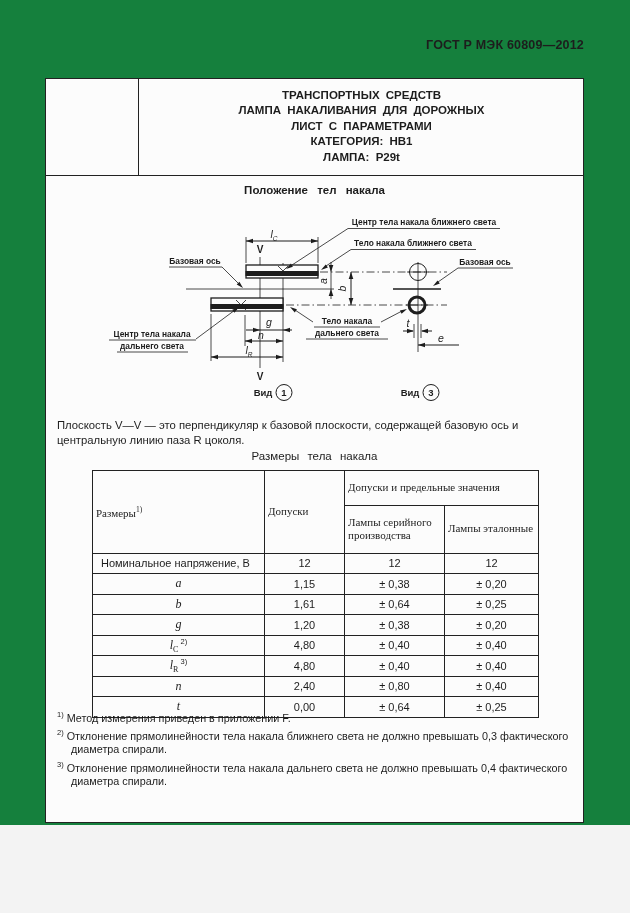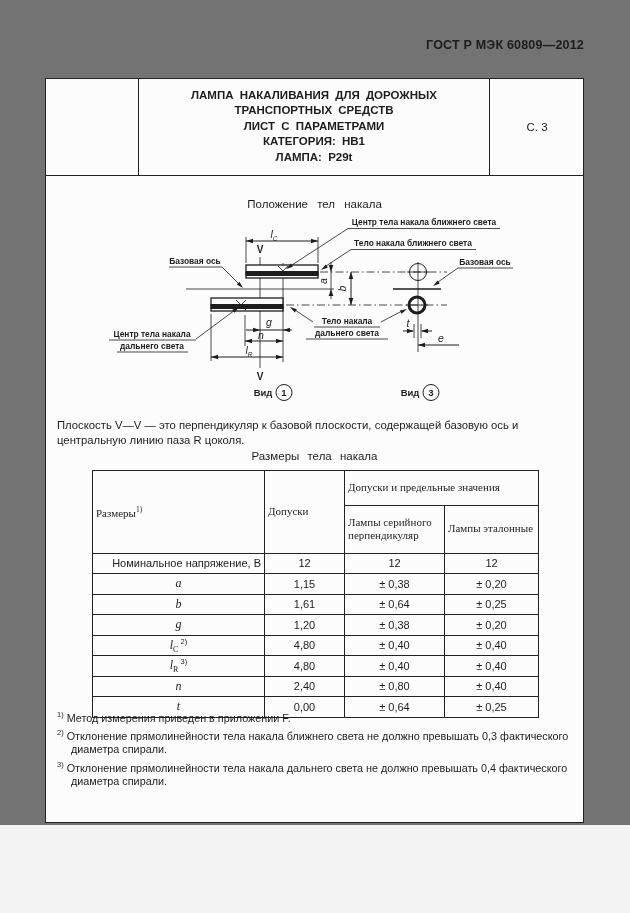--- a/index.html
+++ b/index.html
@@ -1,42 +1,42 @@
 <!DOCTYPE html>
 <html><head>
 <meta charset="utf-8">
 <style>
   html,body{margin:0;padding:0;}
   body{background:#f3f3f3;font-family:"Liberation Sans",sans-serif;color:#1d1d1d;}
-  .page{position:relative;width:630px;height:825px;background:#737373;overflow:hidden;}
+  .page{position:relative;width:630px;height:825px;background:#15803d;overflow:hidden;}
   .doc-header{position:absolute;top:38px;left:45px;width:539px;text-align:right;
     font-size:12.5px;font-weight:bold;letter-spacing:.2px;}
   .main-box{position:absolute;left:45px;top:78px;width:539px;height:745px;
     border:1.6px solid #222;box-sizing:border-box;background:#fcfcfc;}
   .header-row{position:absolute;left:45px;top:78px;width:539px;height:98px;display:flex;
     border-bottom:1.4px solid #222;box-sizing:border-box;}
   .hcell-left{width:94px;border-right:1.2px solid #222;box-sizing:border-box;}
   .hcell-center{flex:1;display:flex;flex-direction:column;justify-content:center;align-items:center;
     font-weight:bold;font-size:11.5px;line-height:15.5px;text-align:center;word-spacing:3px;}
   .hcell-right{width:95px;border-left:1.2px solid #222;box-sizing:border-box;display:flex;
     align-items:center;justify-content:center;font-size:11.5px;}
-  .section-title{position:absolute;left:45px;top:198px;width:539px;text-align:center;
-    font-weight:normal;font-size:11.5px;word-spacing:6px;}
+  .section-title{position:absolute;left:45px;top:184px;width:539px;text-align:center;
+    font-weight:bold;font-size:11.5px;word-spacing:6px;}
   .diagram-svg{position:absolute;left:45px;top:200px;width:539px;height:210px;}
   .plane-note{position:absolute;left:57px;top:418px;width:522px;font-size:11.3px;line-height:14.8px;}
   .table-title{position:absolute;left:45px;top:450px;width:539px;text-align:center;
     font-weight:normal;font-size:11.5px;word-spacing:5px;}
   .tbl{position:absolute;left:92px;top:470px;border-collapse:collapse;table-layout:fixed;
     font-size:11px;background:#fcfcfc;}
   .tbl,.tbl td,.tbl th{border:1.1px solid #222;}
   .tbl{border-width:1.6px;}
   .tbl th{font-weight:normal;font-size:11px;line-height:13.5px;padding:10px 3px;text-align:left;font-family:Liberation Serif, serif;}
   .tbl td{height:19.5px;text-align:center;padding:0 3px;}
   .tbl td.c-dim{text-align:center;}
-  .tbl td.c-dim.left{text-align:right;padding-left:0;}
+  .tbl td.c-dim.left{text-align:left;padding-left:8px;}
   .it{font-family:"Liberation Serif",serif;font-style:italic;font-size:12px;}
   .dsub{font-family:"Liberation Serif",serif;font-size:8px;}
   .dsup{font-size:7.5px;vertical-align:super;}
   .h-row1{height:27px;}
   .h-row2{height:37px;}
   .footnotes{position:absolute;left:57px;top:708px;width:524px;font-size:10.8px;line-height:13.6px;}
   .footnote{padding-left:14px;text-indent:-14px;margin:0 0 1px 0;}
   .fn-marker{font-size:7.5px;vertical-align:super;margin-right:3px;}
   .footer-strip{position:absolute;left:45px;top:793px;width:539px;height:30px;
     border-top:1.4px solid #222;box-sizing:border-box;display:flex;align-items:center;
@@ -63,27 +63,26 @@
 
 <div class="page">
 
   <div class="doc-header">ГОСТ Р МЭК 60809—2012</div>
 
   <div class="main-box"></div>
 
   <div class="header-row">
     <div class="hcell-left"></div>
     <div class="hcell-center">
+      <div>ТРАНСПОРТНЫХ СРЕДСТВ</div>
       <div>ЛАМПА НАКАЛИВАНИЯ ДЛЯ ДОРОЖНЫХ</div>
-      <div>ТРАНСПОРТНЫХ СРЕДСТВ</div>
       <div>ЛИСТ С ПАРАМЕТРАМИ</div>
       <div>КАТЕГОРИЯ: HB1</div>
       <div>ЛАМПА: P29t</div>
     </div>
-    <div class="hcell-right">С. 3</div>
   </div>
 
   <div class="section-title">Положение тел накала</div>
 
   <svg class="diagram-svg" viewBox="45 200 539 210" xmlns="http://www.w3.org/2000/svg">
 
     <g>
       <line class="thin" x1="260" y1="257" x2="260" y2="368"></line>
       <line class="thin" x1="283" y1="263" x2="283" y2="362"></line>
       <line class="thin" x1="246" y1="263" x2="246" y2="237"></line>
@@ -218,21 +217,21 @@
         <col style="width:100px">
         <col style="width:94px">
       </colgroup>
     <thead>
       <tr class="h-row1">
         <th rowspan="2"><span>Размеры</span><sup class="dsup">1)</sup></th>
         <th rowspan="2">Допуски</th>
         <th colspan="2">Допуски и предельные значения</th>
       </tr>
       <tr class="h-row2">
-        <th>Лампы серийного перпендикуляр</th>
+        <th>Лампы серийного производства</th>
         <th>Лампы эталонные</th>
       </tr>
     </thead>
     <tbody>
       <tr>
         <td class="c-dim left"><span>Номинальное напряжение, В</span></td>
         <td>12</td>
         <td>12</td>
         <td>12</td>
       </tr>

